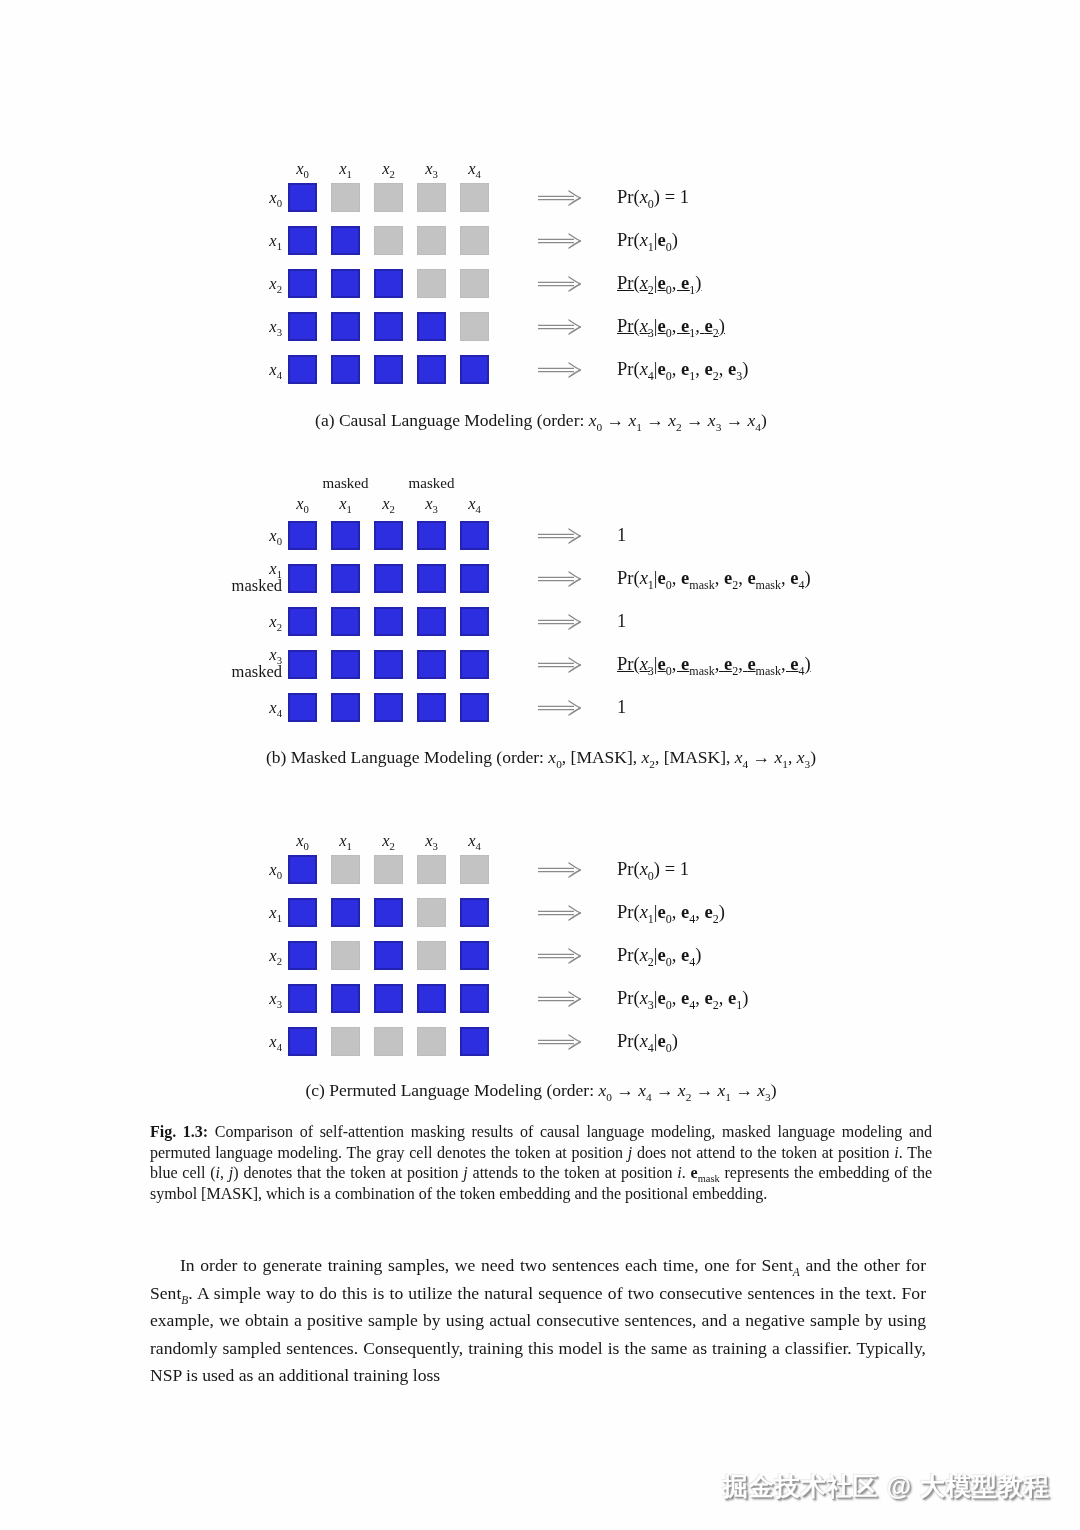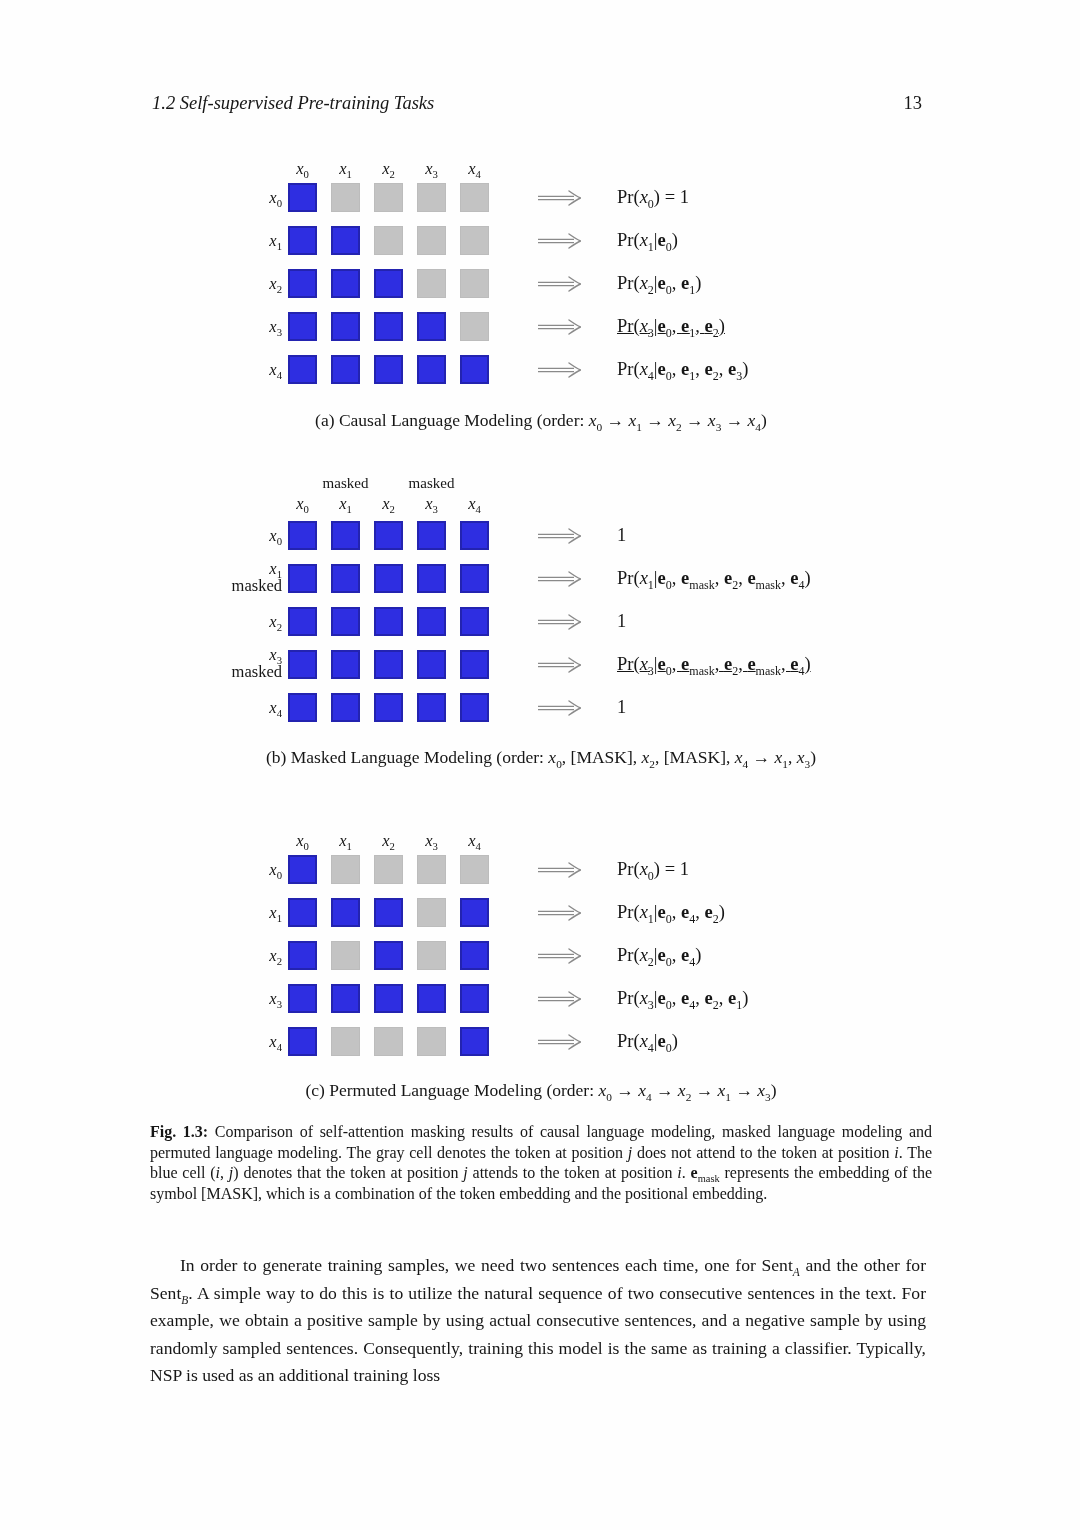--- a/index.html
+++ b/index.html
@@ -72,24 +72,20 @@
     color:#ffffff;
     text-shadow:2px 2px 2px #8f8f8f, -1px -1px 1px #e8e8e8, 1px 1px 0 #a8a8a8;
     white-space:nowrap;
   }
 </style>
 </head>
 <body>
 
 <div class="page">
 
-  <header class="header">
-    <span class="title">1.2 Self-supervised Pre-training Tasks</span>
-    <span class="pageno">13</span>
-  </header>
 
   <section class="panel" id="panel-a">
     <div class="panel-caption">(a) Causal Language Modeling (order: <i>x</i><sub>0</sub> → <i>x</i><sub>1</sub> → <i>x</i><sub>2</sub> → <i>x</i><sub>3</sub> → <i>x</i><sub>4</sub>)</div>
   <div class="col-header" style="left: 152.5px; top: 0px;"><i>x</i><sub>0</sub></div>
       <div class="col-header" style="left: 195.5px; top: 0px;"><i>x</i><sub>1</sub></div>
       <div class="col-header" style="left: 238.5px; top: 0px;"><i>x</i><sub>2</sub></div>
       <div class="col-header" style="left: 281.5px; top: 0px;"><i>x</i><sub>3</sub></div>
       <div class="col-header" style="left: 324.5px; top: 0px;"><i>x</i><sub>4</sub></div>
       <div class="row-label" style="top: 25px;"><i>x</i><sub>0</sub></div>
       <div class="cell on" style="left: 138px; top: 25px;"></div>
@@ -122,21 +118,21 @@
       <div class="cell on" style="left: 181px; top: 111px;"></div>
       <div class="cell on" style="left: 224px; top: 111px;"></div>
       <div class="cell off" style="left: 267px; top: 111px;"></div>
       <div class="cell off" style="left: 310px; top: 111px;"></div>
       <div class="arrow" style="left: 387px; top: 111px;">
         <svg width="44" height="18" viewBox="0 0 44 18">
           <path d="M1 7.4 H37 M1 10.6 H37" stroke="#8a8a8a" stroke-width="1.4" fill="none"></path>
           <path d="M32 2 C37 5.5 41 8 43.5 9 C41 10 37 12.5 32 16" stroke="#8a8a8a" stroke-width="1.4" fill="none" stroke-linecap="round"></path>
         </svg>
       </div>
-      <div class="output" style="left: 467px; top: 111px;">Pr(<i>x</i><sub>2</sub>|<b>e</b><sub>0</sub>, <b>e</b><sub>1</sub>)</div>
+      <div class="output" style="left: 467px; top: 111px; text-decoration: underline;">Pr(<i>x</i><sub>2</sub>|<b>e</b><sub>0</sub>, <b>e</b><sub>1</sub>)</div>
       <div class="row-label" style="top: 154px;"><i>x</i><sub>3</sub></div>
       <div class="cell on" style="left: 138px; top: 154px;"></div>
       <div class="cell on" style="left: 181px; top: 154px;"></div>
       <div class="cell on" style="left: 224px; top: 154px;"></div>
       <div class="cell on" style="left: 267px; top: 154px;"></div>
       <div class="cell off" style="left: 310px; top: 154px;"></div>
       <div class="arrow" style="left: 387px; top: 154px;">
         <svg width="44" height="18" viewBox="0 0 44 18">
           <path d="M1 7.4 H37 M1 10.6 H37" stroke="#8a8a8a" stroke-width="1.4" fill="none"></path>
           <path d="M32 2 C37 5.5 41 8 43.5 9 C41 10 37 12.5 32 16" stroke="#8a8a8a" stroke-width="1.4" fill="none" stroke-linecap="round"></path>
@@ -305,14 +301,15 @@
           <path d="M32 2 C37 5.5 41 8 43.5 9 C41 10 37 12.5 32 16" stroke="#8a8a8a" stroke-width="1.4" fill="none" stroke-linecap="round"></path>
         </svg>
       </div>
       <div class="output" style="left: 467px; top: 197px;">Pr(<i>x</i><sub>4</sub>|<b>e</b><sub>0</sub>)</div>
     </section>
 
   <div class="figcaption"><b>Fig. 1.3:</b> Comparison of self-attention masking results of causal language modeling, masked language modeling and permuted language modeling. The gray cell denotes the token at position <i>j</i> does not attend to the token at position <i>i</i>. The blue cell (<i>i</i>, <i>j</i>) denotes that the token at position <i>j</i> attends to the token at position <i>i</i>. <b>e</b><sub>mask</sub> represents the embedding of the symbol [MASK], which is a combination of the token embedding and the positional embedding.</div>
 
   <p class="bodypara">In order to generate training samples, we need two sentences each time, one for Sent<sub><i>A</i></sub> and the other for Sent<sub><i>B</i></sub>. A simple way to do this is to utilize the natural sequence of two consecutive sentences in the text. For example, we obtain a positive sample by using actual consecutive sentences, and a negative sample by using randomly sampled sentences. Consequently, training this model is the same as training a classifier. Typically, NSP is used as an additional training loss</p>
 
+  <div class="watermark">掘金技术社区 @ 大模型教程</div>
 
 </div>
 
 </body></html>

